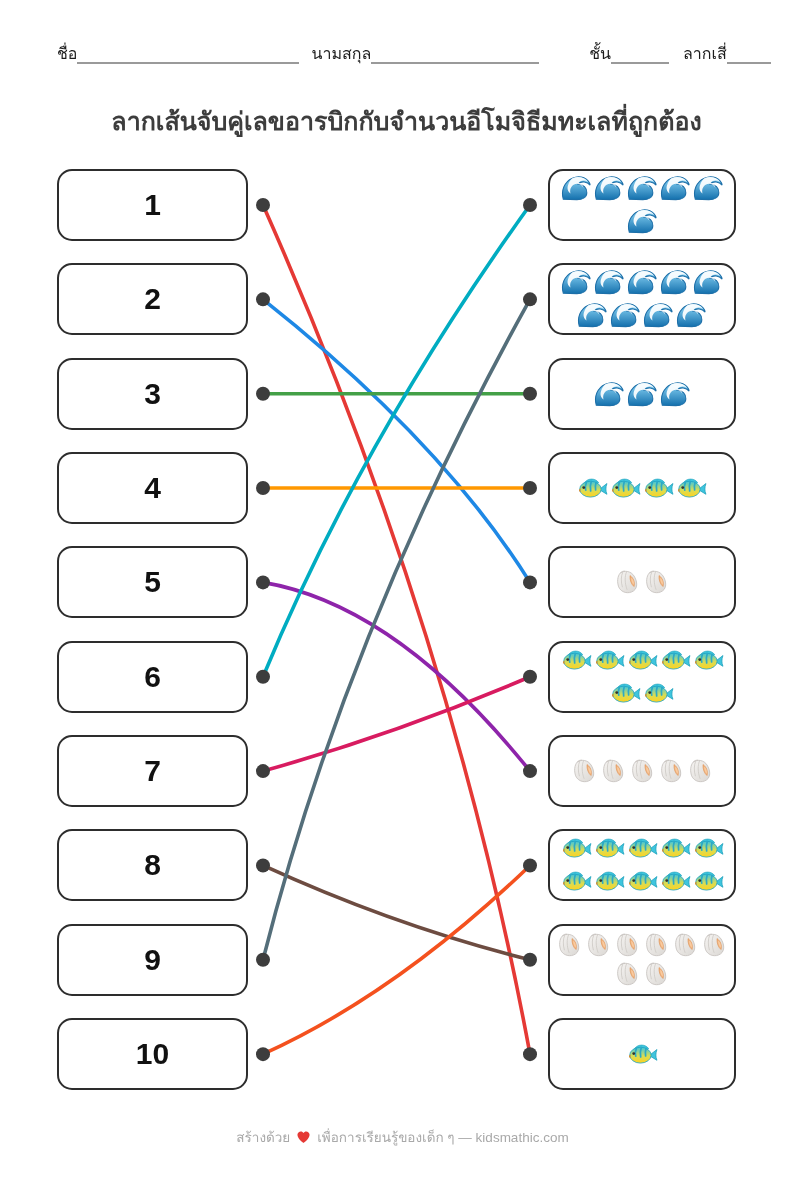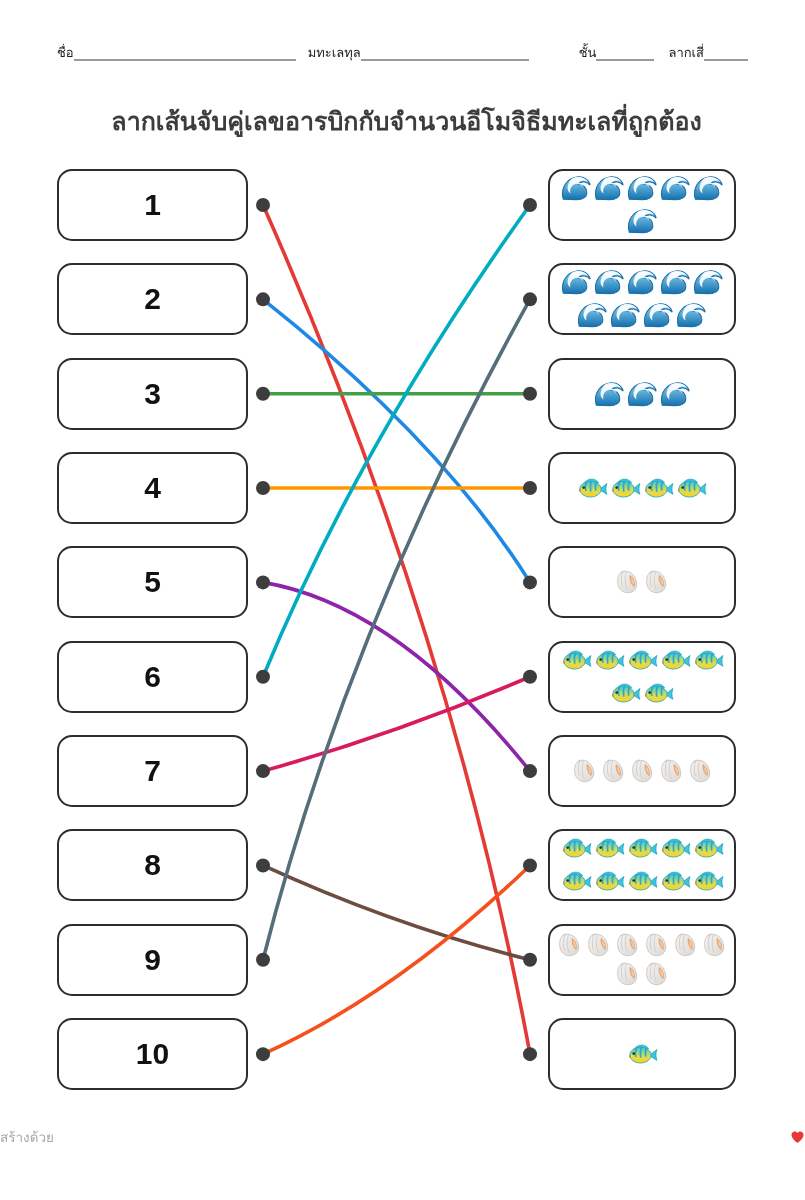--- a/index.html
+++ b/index.html
@@ -3,21 +3,21 @@
 <meta charset="utf-8">
 <style>
   html,body{margin:0;padding:0;background:#ffffff;}
   .page{
     position:relative;width:805px;height:1200px;background:#ffffff;
     font-family:"Liberation Sans",sans-serif;overflow:hidden;margin:0 auto;
   }
   
   .header{
     position:absolute;top:46px;left:57px;width:743px;
-    display:flex;align-items:flex-end;font-size:13px;color:#1c1c1c;
+    display:flex;align-items:flex-end;font-size:16px;color:#1c1c1c;
   }
   .hlabel{white-space:nowrap;line-height:1;padding-bottom:2px;}
   .blank{border-bottom:2px solid #9a9a9a;height:12px;}
   .blank.name{width:222px;}
   .blank.surname{width:168px;}
   .blank.class{width:58px;}
   .blank.num{width:44px;}
   .gap-a{width:12px;} .gap-b{width:50px;} .gap-c{width:14px;}
   
   .title{
@@ -35,21 +35,21 @@
     position:absolute;left:548px;width:188px;height:72px;box-sizing:border-box;
     border:2.5px solid #2d2d2d;border-radius:15px;background:#fff;
     display:flex;flex-wrap:wrap;align-items:center;align-content:center;
     justify-content:center;padding:0 2px;overflow:hidden;
   }
   .emojibox svg{display:block;}
   #connection-layer{position:absolute;left:0;top:0;pointer-events:none;}
   
   .footer{
     position:absolute;top:1126px;left:0;width:100%;
-    display:flex;justify-content:space-between;align-items:center;gap:6px;
+    display:flex;justify-content:center;align-items:center;gap:6px;
     font-size:13.5px;color:#a9a9a9;
   }
   .hiddendefs{position:absolute;width:0;height:0;overflow:hidden;}
 </style>
 </head>
 <body>
 
 <svg class="hiddendefs" aria-hidden="true">
   <defs>
     <linearGradient id="wave-grad" x1="0" y1="0" x2="0" y2="1">
@@ -89,21 +89,21 @@
     </symbol>
   </defs>
 </svg>
 
 <div class="page" id="worksheet">
 
   <div class="header">
     <span class="hlabel">ชื่อ</span>
     <span class="blank name"></span>
     <span class="gap-a"></span>
-    <span class="hlabel">มทะเลทุล</span>
+    <span class="hlabel">นามสกุล</span>
     <span class="blank surname"></span>
     <span class="gap-b"></span>
     <span class="hlabel">ชั้น</span>
     <span class="blank class"></span>
     <span class="gap-c"></span>
     <span class="hlabel">ลากเสี่</span>
     <span class="blank num"></span>
   </div>
 
   <div class="title">ลากเส้นจับคู่เลขอารบิกกับจำนวนอีโมจิธีมทะเลที่ถูกต้อง</div>
@@ -139,20 +139,21 @@
       <circle cx="530" cy="959.8" r="7" fill="#3d3d3d"></circle>
       <circle cx="263" cy="1054.15" r="7" fill="#3d3d3d"></circle>
       <circle cx="530" cy="1054.15" r="7" fill="#3d3d3d"></circle>
     </svg>
 
   <div class="footer">
     <span>สร้างด้วย</span>
     <svg width="15" height="14" viewBox="0 0 16 15">
       <path id="heart-path" d="M8 14 C8 14 1.5 9.6 1.5 5.2 C1.5 2.9 3.3 1.5 5.1 1.5 C6.4 1.5 7.5 2.2 8 3.2 C8.5 2.2 9.6 1.5 10.9 1.5 C12.7 1.5 14.5 2.9 14.5 5.2 C14.5 9.6 8 14 8 14 Z" fill="#e53935"></path>
     </svg>
+    <span>เพื่อการเรียนรู้ของเด็ก ๆ — kidsmathic.com</span>
   </div>
 
 <div class="numbox" style="top: 169px;">
       <span>1</span>
     </div>
     <div class="emojibox" style="top: 169px;">
       <svg viewBox="0 0 40 40" width="33" height="33">
         <use href="#sym-wave"></use>
       </svg>
       <svg viewBox="0 0 40 40" width="33" height="33">

